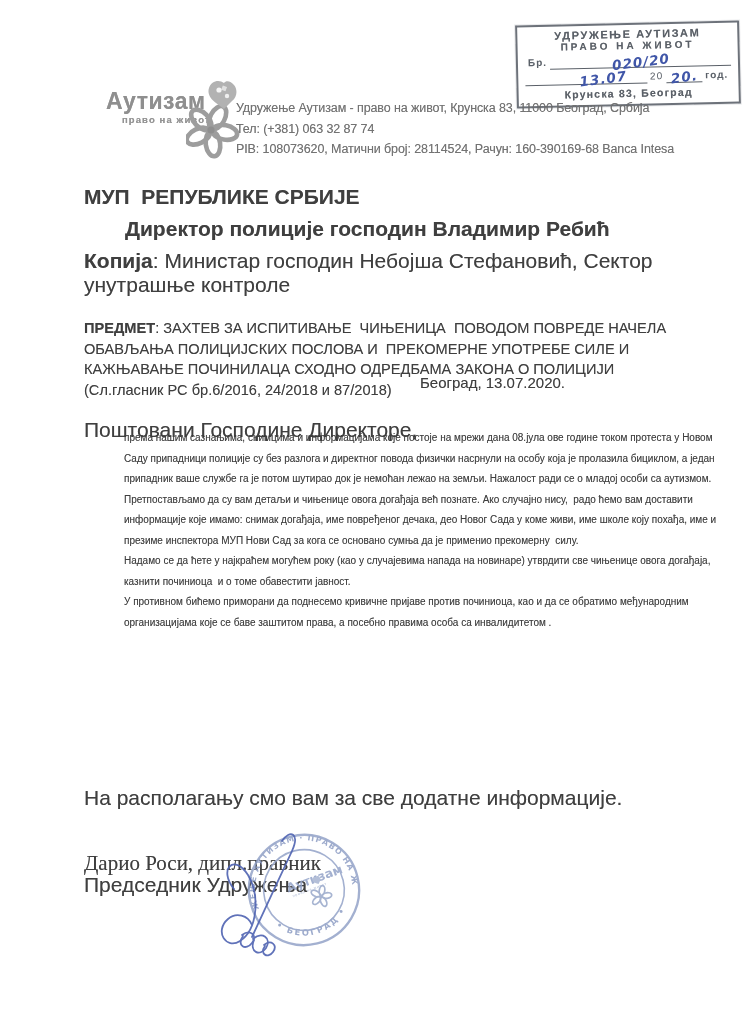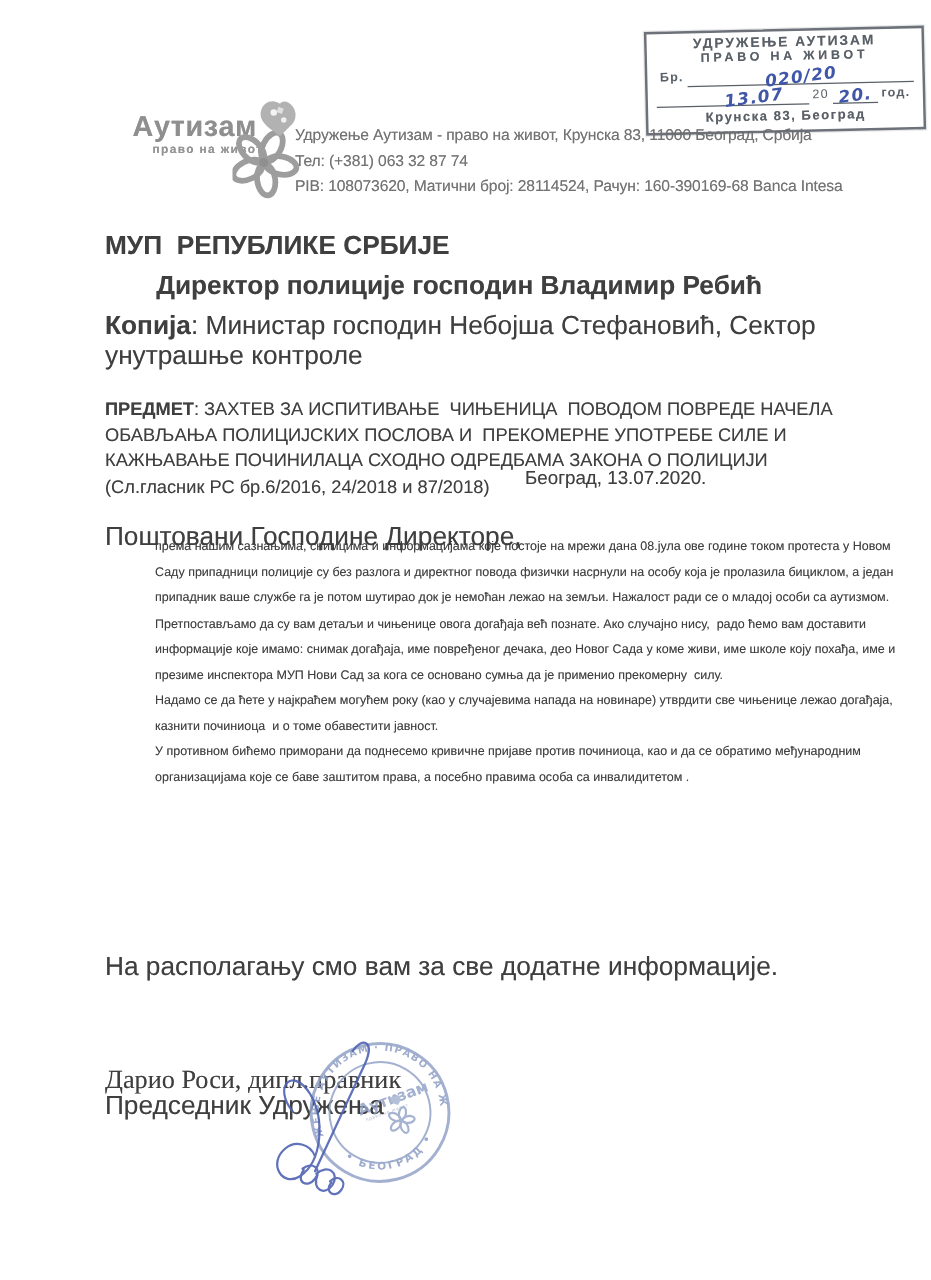--- a/index.html
+++ b/index.html
@@ -107,25 +107,25 @@
   <div class="line txt" style="top:249px;"><span class="bold">Копија</span><span>: Министар господин Небојша Стефановић, Сектор  унутрашње контроле</span></div>
 
   <div class="subject txt"><span class="bold">ПРЕДМЕТ</span><span>: ЗАХТЕВ ЗА ИСПИТИВАЊЕ  ЧИЊЕНИЦА  ПОВОДОМ ПОВРЕДЕ НАЧЕЛА ОБАВЉАЊА ПОЛИЦИЈСКИХ ПОСЛОВА И  ПРЕКОМЕРНЕ УПОТРЕБЕ СИЛЕ И КАЖЊАВАЊЕ ПОЧИНИЛАЦА СХОДНО ОДРЕДБАМА ЗАКОНА О ПОЛИЦИЈИ (Сл.гласник РС бр.6/2016, 24/2018 и 87/2018)</span></div>
 
   <div class="dateline txt">Београд, 13.07.2020.</div>
   <div class="line txt" style="top:418px;">Поштовани Господине Директоре,</div>
 
   <div class="body-block txt">
     <p>према нашим сазнањима, снимцима и информацијама које постоје на мрежи дана 08.јула ове године током протеста у Новом Саду припадници полиције су без разлога и директног повода физички насрнули на особу која је пролазила бициклом, а један припадник ваше службе га је потом шутирао док је немоћан лежао на земљи. Нажалост ради се о младој особи са аутизмом.</p>
     <p>Претпостављамо да су вам детаљи и чињенице овога догађаја већ познате. Ако случајно нису,  радо ћемо вам доставити информације које имамо: снимак догађаја, име повређеног дечака, део Новог Сада у коме живи, име школе коју похађа, име и презиме инспектора МУП Нови Сад за кога се основано сумња да је применио прекомерну  силу.</p>
-    <p>Надамо се да ћете у најкраћем могућем року (као у случајевима напада на новинаре) утврдити све чињенице лежао догађаја, казнити починиоца  и о томе обавестити јавност.</p>
+    <p>Надамо се да ћете у најкраћем могућем року (као у случајевима напада на новинаре) утврдити све чињенице овога догађаја, казнити починиоца  и о томе обавестити јавност.</p>
     <p>У противном бићемо приморани да поднесемо кривичне пријаве против починиоца, као и да се обратимо међународним организацијама које се баве заштитом права, а посебно правима особа са инвалидитетом .</p>
   </div>
 
-  <div class="line txt" style="top:762px;text-align:center;">На располагању смо вам за све додатне информације.</div>
+  <div class="line txt" style="top:786px;text-align:center;">На располагању смо вам за све додатне информације.</div>
 
   <div class="line txt" style="top:851px;font-family:Liberation Serif, serif;">Дарио Роси, дипл.правник</div>
   <div class="line txt" style="top:873px;">Председник Удружења</div>
 
   <svg class="seal" width="118" height="118" viewBox="0 0 120 120">
     <g transform="rotate(-14 60 60)">
       <circle cx="60" cy="60" r="56" fill="none" stroke="#93a3c8" stroke-width="2.4"></circle>
       <circle cx="60" cy="60" r="41" fill="none" stroke="#93a3c8" stroke-width="1.6"></circle>
       <defs>
         <path id="sealTop" d="M 11,66 A 49.5,49.5 0 1 1 109,66" fill="none"></path>

